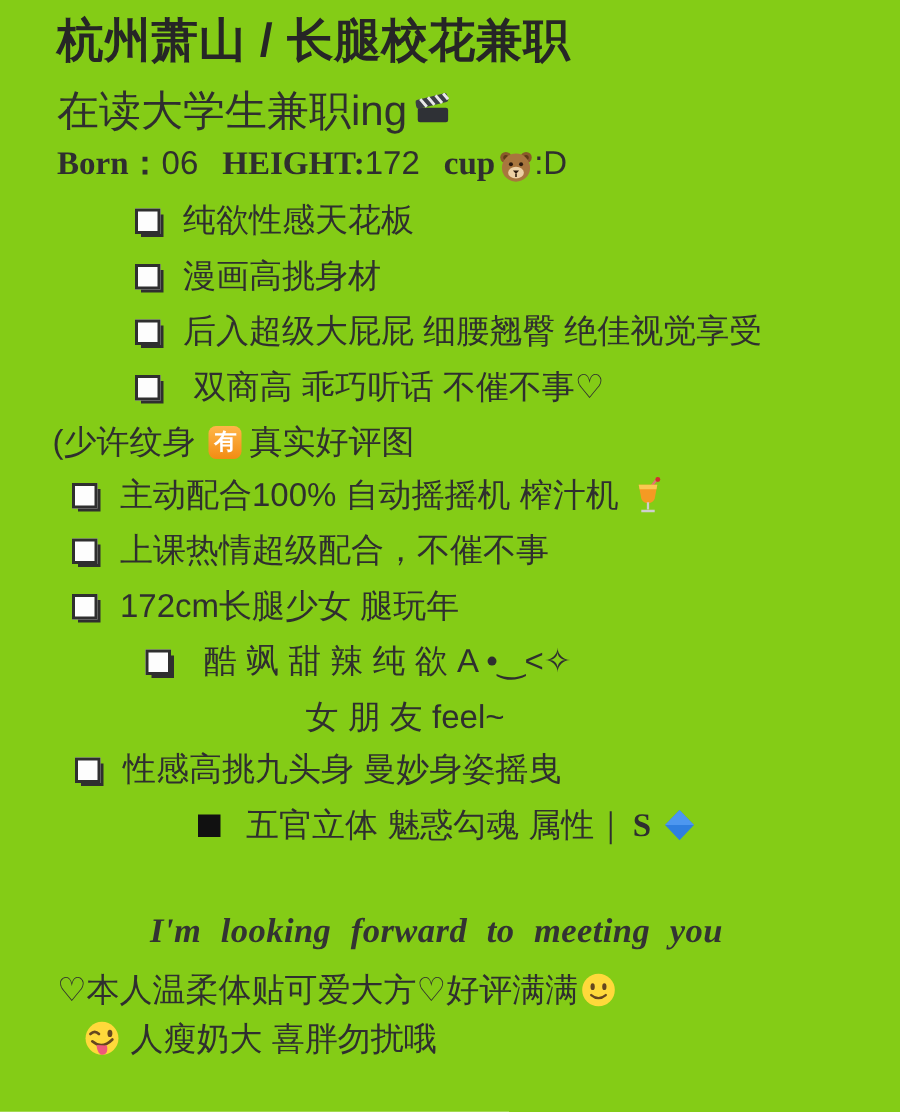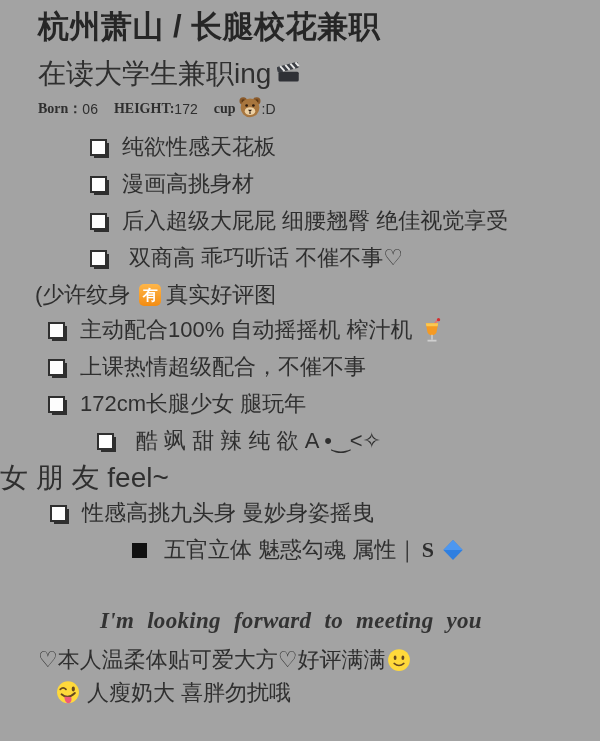--- a/index.html
+++ b/index.html
@@ -1,41 +1,41 @@
 <!DOCTYPE html>
 <html><head>
 <meta charset="utf-8">
 <style>
   html,body{margin:0;padding:0;}
   .page{
     position:relative;width:600px;height:741px;overflow:hidden;
-    background:#a3a3a3;color:#2f2f2f;
+    background:#84cc16;color:#2f2f2f;
     font-family:"Liberation Sans","DejaVu Sans",sans-serif;
   }
   .title{padding-top:6px;margin:0 0 0 38px;font-size:31px;font-weight:800;
     line-height:42px;color:#262626;letter-spacing:0.5px;}
   .subtitle{margin:12px 0 0 38px;font-size:28px;line-height:28px;display:flex;align-items:center;}
-  .stats{margin:7px 0 0 38px;font-size:14px;line-height:28px;display:flex;align-items:flex-start;}
+  .stats{margin:7px 0 0 38px;font-size:22px;line-height:28px;display:flex;align-items:flex-end;}
   .serif-b{font-family:"Liberation Serif","DejaVu Serif",serif;font-weight:700;}
   .gap-l{margin-left:16px;}
   .gap-s{margin-left:2px;}
   .group{margin-top:10px;}
   .group2{margin-top:7px;}
   .brow{display:flex;align-items:center;height:28px;margin:0 0 9px 90px;font-size:22px;line-height:28px;}
   .group2 .brow{margin-left:48px;}
   .brow.kaomoji-row{margin-left:97px;}
   .brow.gf-row{margin-left:50px;margin-top:7px;}
   .chk{flex:none;width:13px;height:13px;border:2px solid #2f2f2f;background:#fdfdfd;
     box-shadow:3px 3px 0 -1px #2f2f2f;margin-right:15px;}
   .chk.wide{margin-right:22px;}
   .review{margin:8px 0 0 35px;font-size:22px;line-height:28px;display:flex;align-items:center;}
   .you-badge{flex:none;width:22px;height:22px;margin:0 5px 0 9px;border-radius:5px;
     background:linear-gradient(#ffb649,#f28c13);color:#fff;font-size:15px;font-weight:700;
     display:flex;align-items:center;justify-content:center;}
-  .center-line{margin-top:3px;margin-right:60px;font-size:28px;line-height:28px;}
+  .center-line{margin-top:3px;margin-right:60px;text-align:center;font-size:22px;line-height:28px;}
   .attr-row{display:flex;align-items:center;margin:9px 0 0 132px;font-size:22px;line-height:28px;}
   .sq{flex:none;width:15px;height:15px;background:#111;margin-right:17px;}
   .attr-s{font-family:"Liberation Serif","DejaVu Serif",serif;font-weight:700;margin:0 8px 0 4px;}
   .english{margin:42px 0 0 100px;font-family:"Liberation Serif","DejaVu Serif",serif;
     font-style:italic;font-weight:700;font-size:23px;line-height:30px;color:#333;
     word-spacing:7px;letter-spacing:0.3px;}
   .heart-line{margin:10px 0 0 38px;font-size:22px;line-height:28px;display:flex;align-items:center;}
   .last-line{margin:5px 0 0 55px;font-size:22px;line-height:28px;display:flex;align-items:center;}
   .ico{flex:none;display:inline-block;vertical-align:-4px;}
   .ico svg{display:block;}

